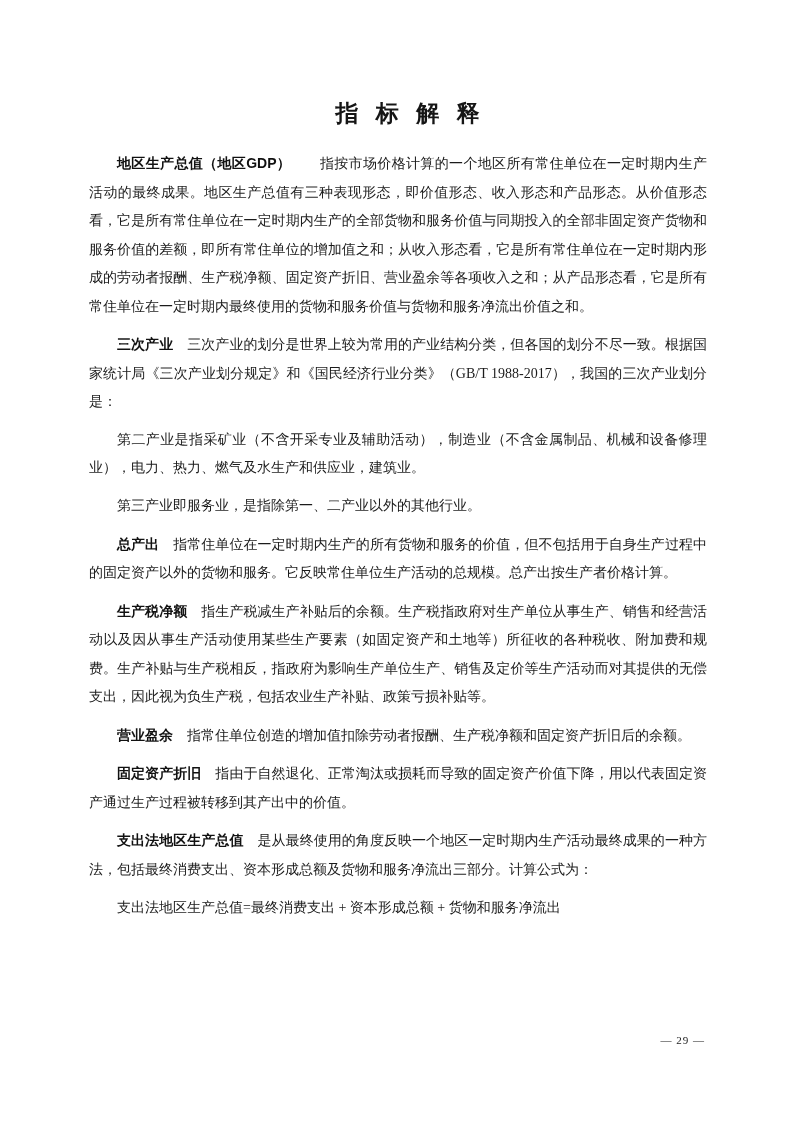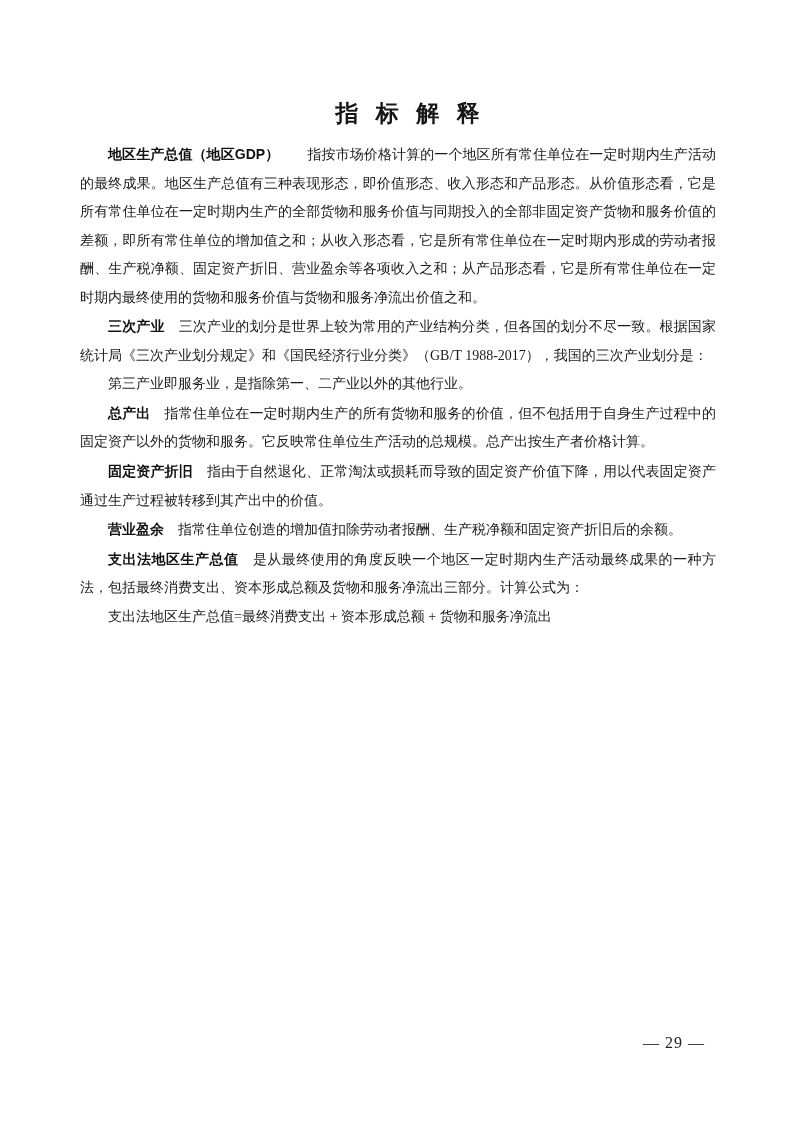--- a/index.html
+++ b/index.html
@@ -30,50 +30,52 @@
     position: absolute;
     left: 80px;
     top: 140px;
     width: 636px;
     font-size: 14px;
     line-height: 28.55px;
     text-align: justify;
     text-justify: inter-ideograph;
   }
   .para {
-    margin: 0;
+    margin: 9px;
     padding: 0;
     text-indent: 2em;
   }
   .term {
     font-family: "Liberation Sans", sans-serif;
     font-weight: 700;
     color: #111;
   }
   .footer {
     position: absolute;
     top: 1034px;
     right: 88px;
-    font-size: 16px;
+    font-size: 11px;
     letter-spacing: 1px;
     color: #222;
     font-family: "Liberation Serif", serif;
   }
 </style>
 </head>
 <body>
 
 <div class="page">
   <h1 class="doc-title">指 标 解 释</h1>
   <div class="content" id="content">
       <p class="para"><b class="term">地区生产总值（地区GDP）</b><span>　　指按市场价格计算的一个地区所有常住单位在一定时期内生产活动的最终成果。地区生产总值有三种表现形态，即价值形态、收入形态和产品形态。从价值形态看，它是所有常住单位在一定时期内生产的全部货物和服务价值与同期投入的全部非固定资产货物和服务价值的差额，即所有常住单位的增加值之和；从收入形态看，它是所有常住单位在一定时期内形成的劳动者报酬、生产税净额、固定资产折旧、营业盈余等各项收入之和；从产品形态看，它是所有常住单位在一定时期内最终使用的货物和服务价值与货物和服务净流出价值之和。</span></p>
       <p class="para"><b class="term">三次产业</b><span>　三次产业的划分是世界上较为常用的产业结构分类，但各国的划分不尽一致。根据国家统计局《三次产业划分规定》和《国民经济行业分类》（GB/T 1988-2017），我国的三次产业划分是：</span></p>
+      <p class="para"><span>第二产业是指采矿业（不含开采专业及辅助活动），制造业（不含金属制品、机械和设备修理业），电力、热力、燃气及水生产和供应业，建筑业。</span></p>
       <p class="para"><span>第三产业即服务业，是指除第一、二产业以外的其他行业。</span></p>
       <p class="para"><b class="term">总产出</b><span>　指常住单位在一定时期内生产的所有货物和服务的价值，但不包括用于自身生产过程中的固定资产以外的货物和服务。它反映常住单位生产活动的总规模。总产出按生产者价格计算。</span></p>
+      <p class="para"><b class="term">生产税净额</b><span>　指生产税减生产补贴后的余额。生产税指政府对生产单位从事生产、销售和经营活动以及因从事生产活动使用某些生产要素（如固定资产和土地等）所征收的各种税收、附加费和规费。生产补贴与生产税相反，指政府为影响生产单位生产、销售及定价等生产活动而对其提供的无偿支出，因此视为负生产税，包括农业生产补贴、政策亏损补贴等。</span></p>
+      <p class="para"><b class="term">营业盈余</b><span>　指常住单位创造的增加值扣除劳动者报酬、生产税净额和固定资产折旧后的余额。</span></p>
       <p class="para"><b class="term">固定资产折旧</b><span>　指由于自然退化、正常淘汰或损耗而导致的固定资产价值下降，用以代表固定资产通过生产过程被转移到其产出中的价值。</span></p>
-      <p class="para"><b class="term">营业盈余</b><span>　指常住单位创造的增加值扣除劳动者报酬、生产税净额和固定资产折旧后的余额。</span></p>
       <p class="para"><b class="term">支出法地区生产总值</b><span>　是从最终使用的角度反映一个地区一定时期内生产活动最终成果的一种方法，包括最终消费支出、资本形成总额及货物和服务净流出三部分。计算公式为：</span></p>
       <p class="para"><span>支出法地区生产总值=最终消费支出 + 资本形成总额 + 货物和服务净流出</span></p>
     </div>
   <div class="footer">
     <span>— 29 —</span>
   </div>
 </div>
 
 </body></html>

